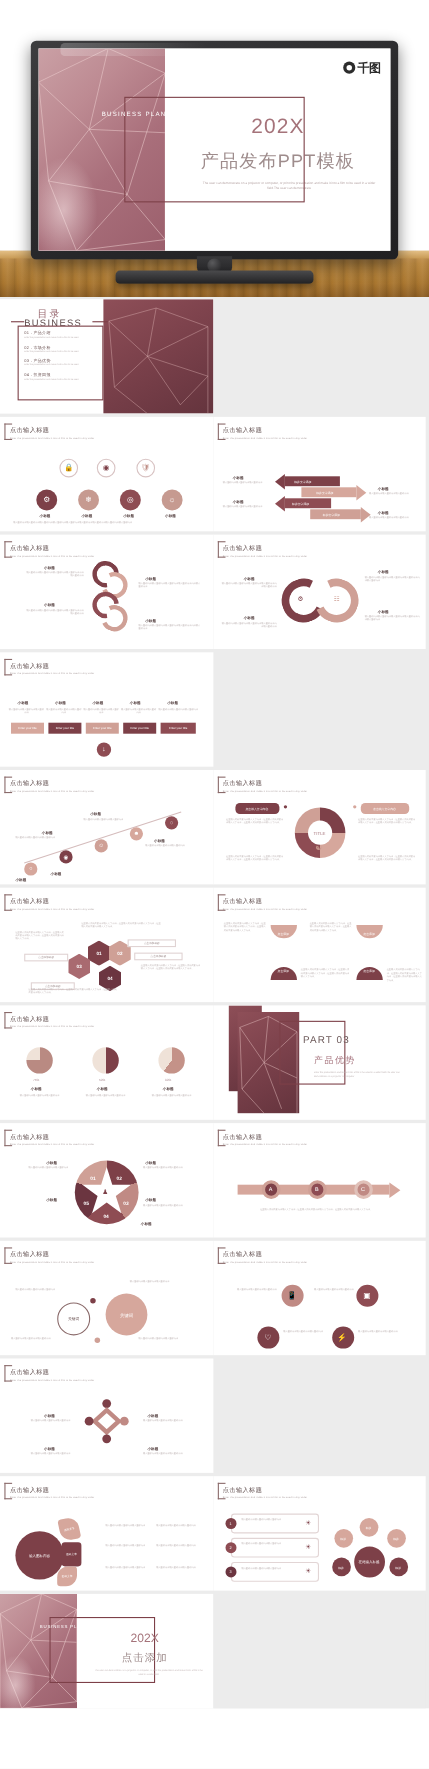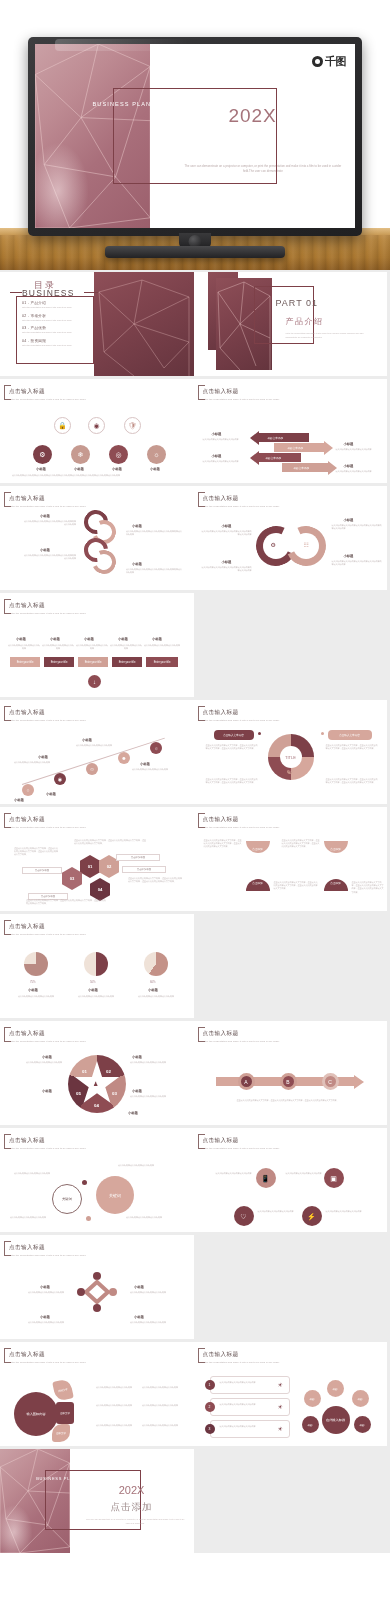--- a/index.html
+++ b/index.html
@@ -225,20 +225,21 @@
           <div class="hero-bizplan">BUSINESS PLAN</div>
         </div>
 
         <div class="hero-right">
           <div class="hero-box"></div>
           <div class="hero-logo">
             <span class="lmark"></span>
             <span class="ltxt">千图</span>
           </div>
           <div class="hero-year">202X</div>
+          <div class="hero-title">产品发布PPT模板</div>
           <div class="hero-sub">The user can demonstrate on a projector or computer, or print the presentation and make it into a film to be used in a wider field.The user can demonstrate</div>
         </div>
 
       </div>
       <div class="tv-stand-neck"></div>
       <div class="tv-stand-base"></div>
     </div>
   </div>
 
   <div class="grid">
@@ -272,36 +273,20 @@
             <div class="t">03．产品优势</div>
             <div class="d">enter the presentation and make it into a film to be used</div>
           </div>
           <div class="toc-item">
             <div class="t">04．投资回报</div>
             <div class="d">enter the presentation and make it into a film to be used</div>
           </div>
         </div>
       </div>
 
-      <div class="slide">
-        <div class="part-geo-a geo dark"></div>
-        <div class="part-geo-b geo dark">
-          <svg viewBox="0 0 56 92" preserveAspectRatio="none">
-            <g stroke="#e8c2c2" stroke-width="0.5" fill="none" opacity=".85">
-              <path d="M2 14 L28 4 M28 4 L54 18 M2 14 L24 46 M24 46 L28 4 M24 46 L54 18
-                       M24 46 L4 70 M4 70 L2 14 M24 46 L40 88 M54 18 L54 92 M4 70 L24 92
-                       M24 46 L54 60"></path>
-            </g>
-          </svg>
-        </div>
-        <div class="part-frame"></div>
-        <div class="part-no">PART 01</div>
-        <div class="part-cn">产品介绍</div>
-        <div class="part-desc">enter the presentation and make it into a film to be used in a wider field.The user can demonstrate on a projector or computer</div>
-      </div>
     </div>
 
     <div class="row">
       <div class="slide">
         <div class="s-head">
           <span class="bk"></span>
           <div class="s-title">点击输入标题</div>
           <div class="s-desc">Enter the presentation and make it into a film to be used in any wider</div>
         </div>
         <div class="ico-ring" style="left:54px;top:38px;width:17px;height:17px;">
@@ -557,20 +542,36 @@
 
         <div class="lbl" style="left:28px;top:74px;">小标题</div>
         <div class="lbl" style="left:88px;top:74px;">小标题</div>
         <div class="lbl" style="left:148px;top:74px;">小标题</div>
 
         <div class="txt" style="left:12px;top:81px;width:48px;text-align:center;">输入图标内容输入图标内容输入图标内容</div>
         <div class="txt" style="left:72px;top:81px;width:48px;text-align:center;">输入图标内容输入图标内容输入图标内容</div>
         <div class="txt" style="left:132px;top:81px;width:48px;text-align:center;">输入图标内容输入图标内容输入图标内容</div>
       </div>
 
+      <div class="slide">
+        <div class="part-geo-a geo dark"></div>
+        <div class="part-geo-b geo dark">
+          <svg viewBox="0 0 56 92" preserveAspectRatio="none">
+            <g stroke="#e8c2c2" stroke-width="0.5" fill="none" opacity=".85">
+              <path d="M2 14 L28 4 M28 4 L54 18 M2 14 L24 46 M24 46 L28 4 M24 46 L54 18
+                       M24 46 L4 70 M4 70 L2 14 M24 46 L40 88 M54 18 L54 92 M4 70 L24 92
+                       M24 46 L54 60"></path>
+            </g>
+          </svg>
+        </div>
+        <div class="part-frame"></div>
+        <div class="part-no">PART 03</div>
+        <div class="part-cn">产品优势</div>
+        <div class="part-desc">enter the presentation and make it into a film to be used in a wider field.The user can demonstrate on a projector or computer</div>
+      </div>
     </div>
 
     <div class="row">
       <div class="slide">
         <div class="s-head">
           <span class="bk"></span>
           <div class="s-title">点击输入标题</div>
           <div class="s-desc">Enter the presentation and make it into a film to be used in any wider</div>
         </div>
         <div style="position:absolute;left:68px;top:34px;width:58px;height:58px;border-radius:50%;

